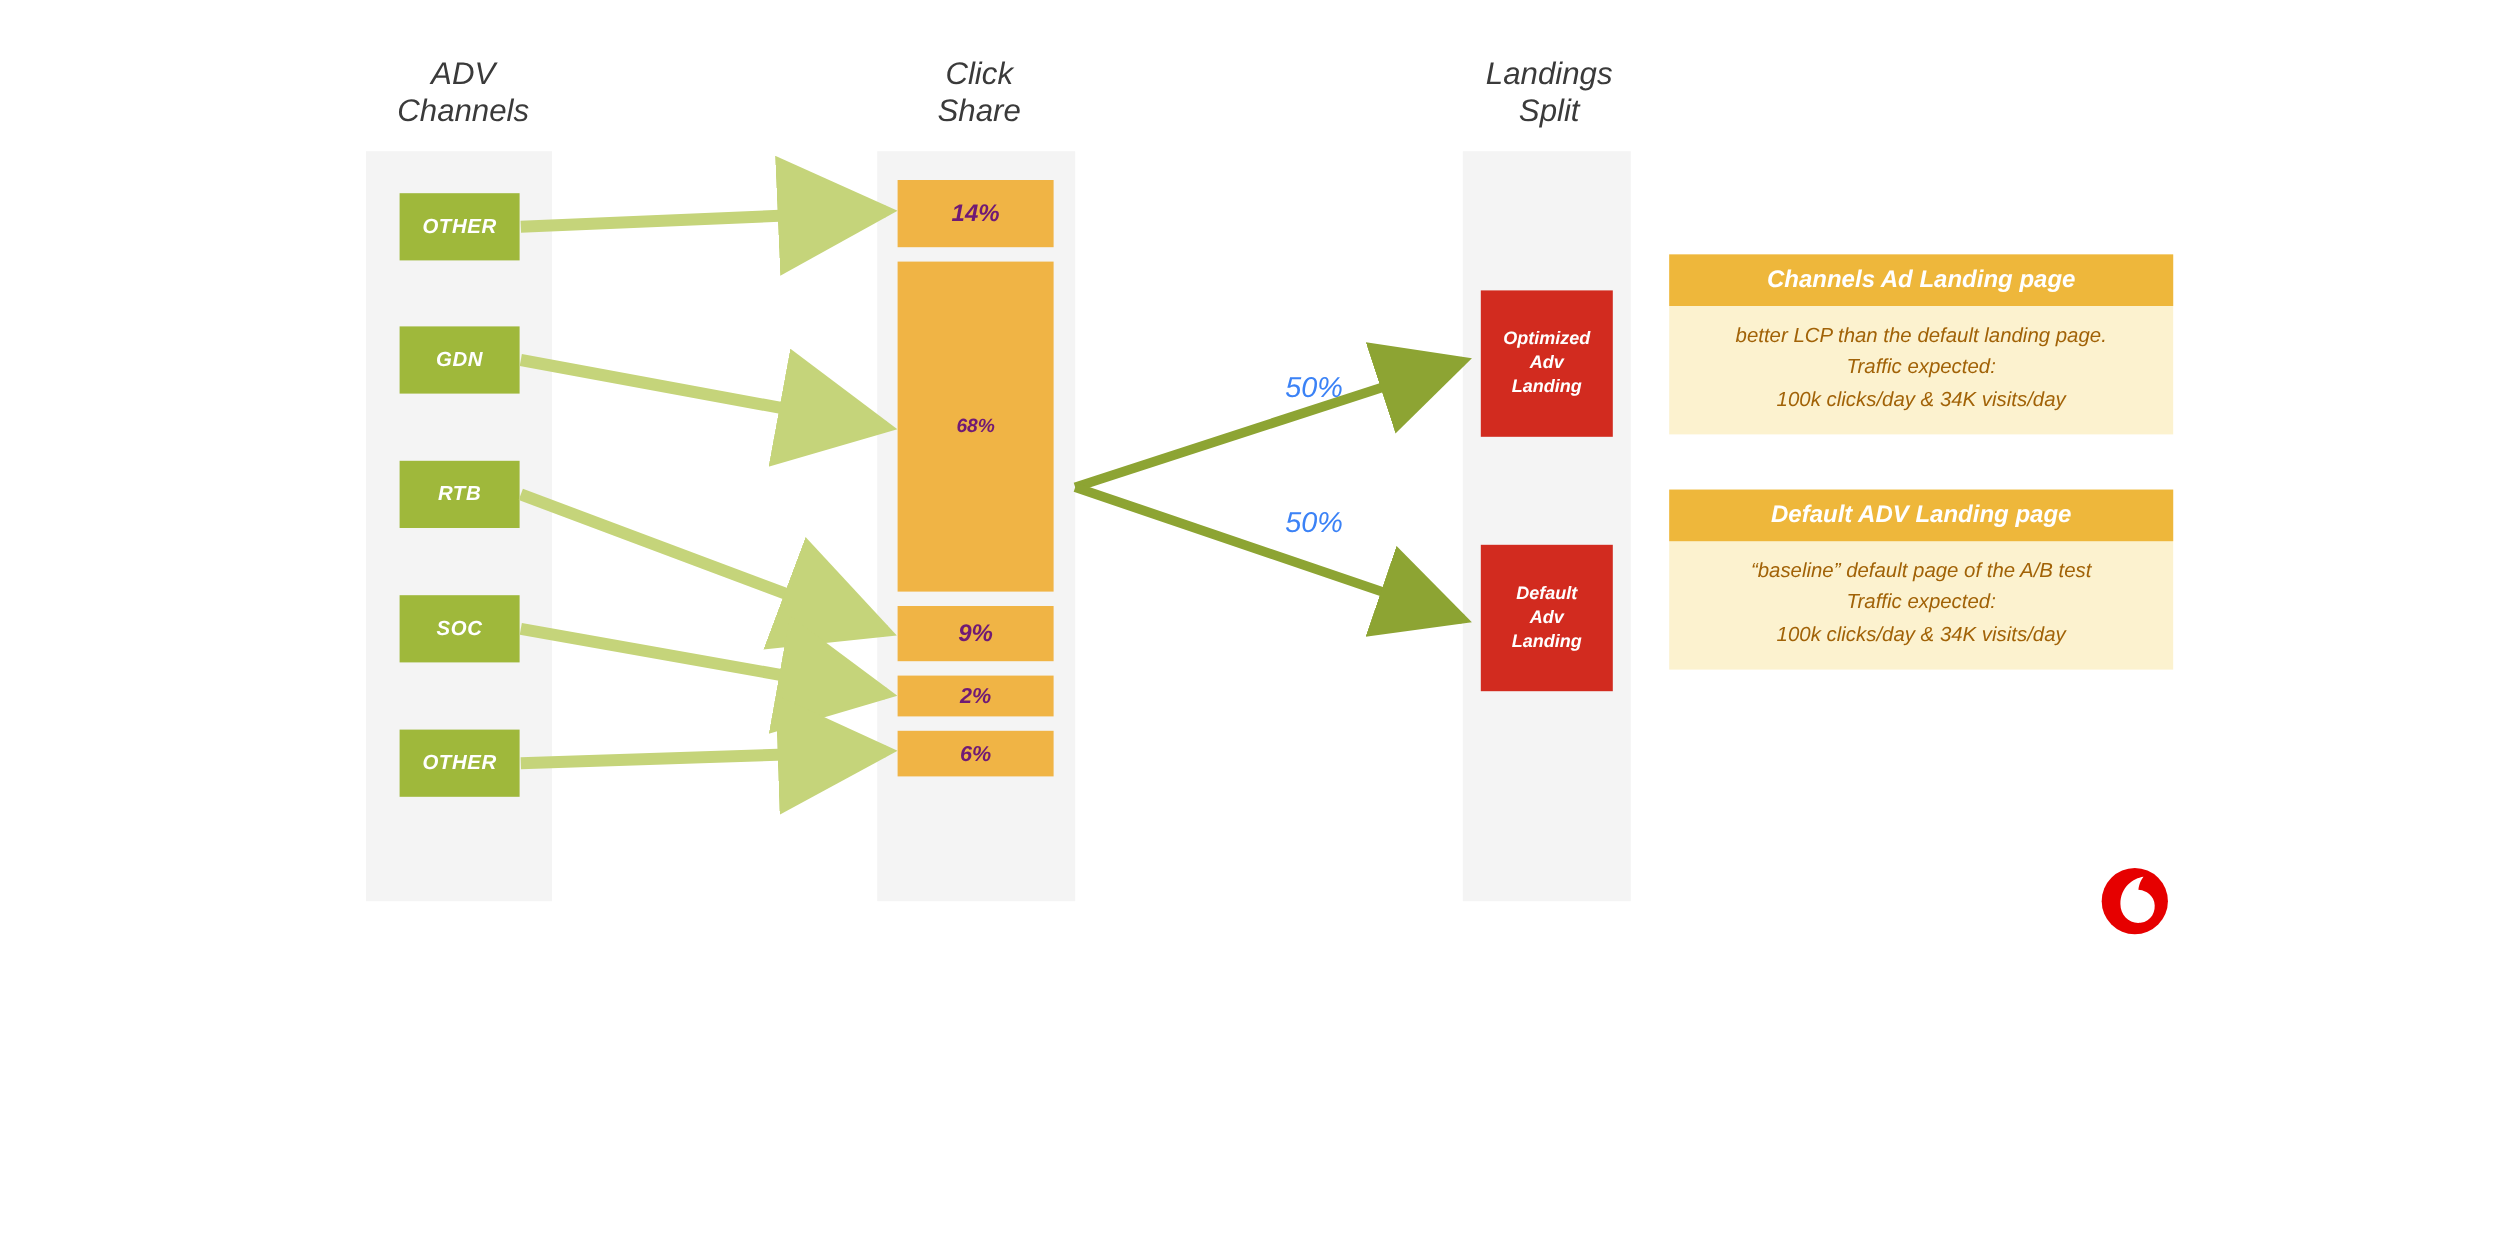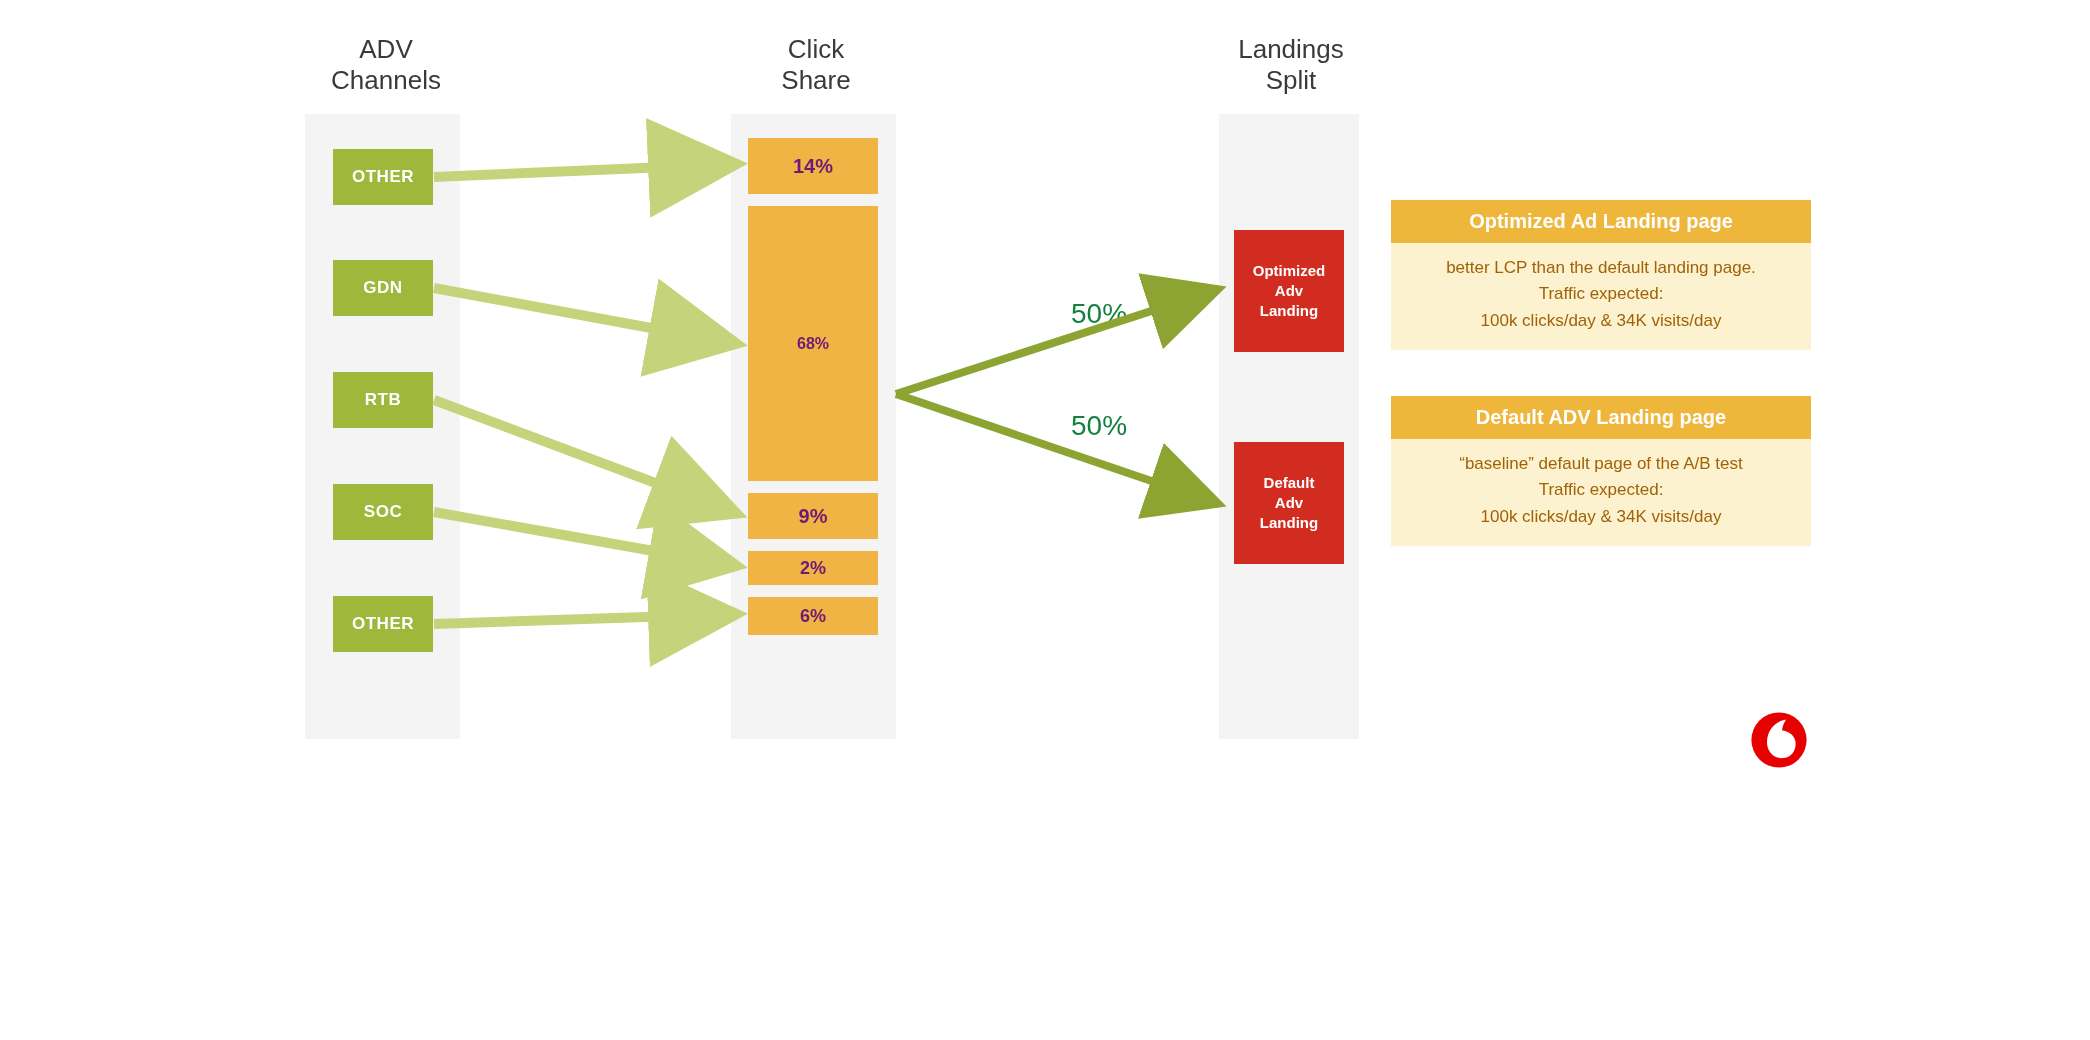--- a/index.html
+++ b/index.html
@@ -1,30 +1,30 @@
 <!DOCTYPE html>
 <html><head>
 <meta charset="utf-8">
 <style>
   html,body{margin:0;padding:0;background:#fff;font-family:"Helvetica Neue",Arial,sans-serif;color:#333;}
-  .stage{position:relative;width:1568px;height:780px;margin:4px auto;}
+  .stage{position:relative;width:1568px;height:780px;margin:16px auto;font-style:italic;}
   .col-title{position:absolute;text-align:center;font-size:26px;line-height:1.2;color:#3a3a3a;}
   .panel{position:absolute;background:#f4f4f4;}
   
   .ch{position:absolute;left:72px;width:100px;height:56px;background:#9fb83b;color:#fff;font-weight:700;font-size:17px;display:flex;align-items:center;justify-content:center;letter-spacing:.5px;}
   
   .share{position:absolute;left:487px;width:130px;background:#f0b445;color:#701a75;font-weight:700;font-size:20px;display:flex;align-items:center;justify-content:center;}
   
   .land{position:absolute;left:973px;width:110px;background:#d22b1f;color:#fff;font-weight:700;font-size:15px;text-align:center;display:flex;align-items:center;justify-content:center;line-height:1.35;}
   
   .card{position:absolute;left:1130px;width:420px;background:#fcf2cf;}
   .card-h{background:#eeb73b;color:#fff;font-weight:700;font-size:20px;text-align:center;padding:10px 6px;}
   .card-b{padding:12px 14px 16px;font-size:17px;text-align:center;color:#a16207;line-height:1.55;}
   
-  .split-lbl{position:absolute;font-size:28px;color:#15803d;}
+  .split-lbl{position:absolute;font-size:24px;color:#3b82f6;}
   svg.arrows{position:absolute;left:0;top:0;width:1568px;height:780px;pointer-events:none;}
   .vlogo{position:absolute;right:20px;bottom:10px;}
 </style>
 </head>
 <body>
 
 <div class="stage">
 
   <div class="col-title" style="left:60px;top:30px;width:130px;">ADV<br>Channels</div>
   <div class="col-title" style="left:510px;top:30px;width:90px;">Click<br>Share</div>
@@ -70,21 +70,21 @@
       <span>Optimized<br>Adv<br>Landing</span>
     </div>
   <div class="land" style="top:438px;height:122px;">
       <span>Default<br>Adv<br>Landing</span>
     </div>
 
   <div class="split-lbl" style="left:810px;top:294px;">50%</div>
   <div class="split-lbl" style="left:810px;top:406px;">50%</div>
 
   <div class="card" style="top:196px;">
-    <div class="card-h">Optimized Ad Landing page</div>
+    <div class="card-h">Channels Ad Landing page</div>
     <div class="card-b">
       <div>better LCP than the default landing page.</div>
       <div>Traffic expected:</div>
       <div>100k clicks/day  &amp; 34K visits/day</div>
     </div>
   </div>
   <div class="card" style="top:392px;">
     <div class="card-h">Default ADV Landing page</div>
     <div class="card-b">
       <div>“baseline” default page of the A/B test</div>

